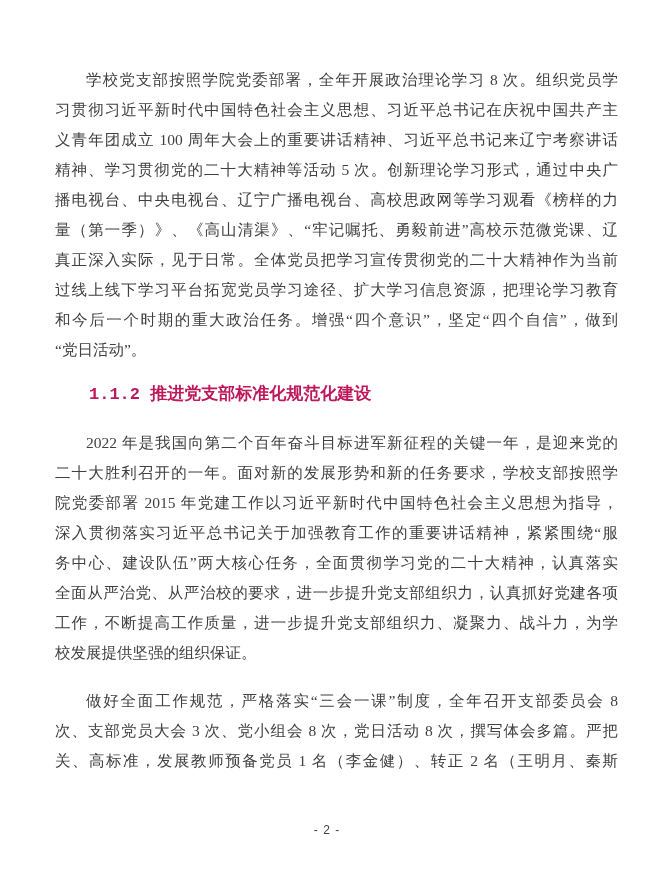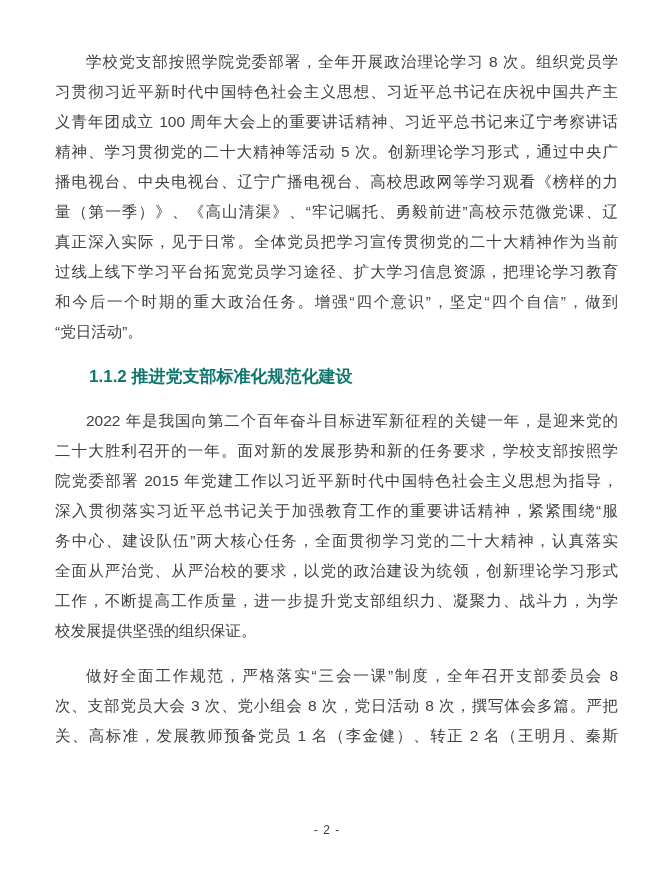--- a/index.html
+++ b/index.html
@@ -18,43 +18,45 @@
     width: 654px;
     height: 890px;
     background: #ffffff;
     padding: 47px 36px 0 55px;
     position: relative;
   }
   .content {
     width: 563px;
   }
   .paragraph {
-    margin: 0 0 15px 0;
+    margin: 18px 0 15px 0;
+    font-family: Liberation Serif, serif;
   }
   .line {
     font-size: 15.5px;
     line-height: 30px;
     color: #404040;
     text-align: justify;
     text-align-last: justify;
     white-space: normal;
   }
   .line.para-first {
     text-indent: 2em;
   }
   .line.para-last {
     text-align-last: left;
   }
   .heading {
     font-size: 17px;
     line-height: 30px;
     font-weight: bold;
-    color: #0f766e;
+    color: #be185d;
     margin: 3px 0 14px 0;
     text-indent: 2em;
+    font-family: Liberation Mono, monospace;
   }
   .footer {
     position: absolute;
     left: 0;
     right: 0;
     top: 820px;
     text-align: center;
   }
   .page-number {
     font-size: 12px;
@@ -80,21 +82,21 @@
         <div class="line">和今后一个时期的重大政治任务。增强“四个意识”，坚定“四个自信”，做到</div>
         <div class="line para-last">“党日活动”。</div>
       </div>
       <h2 class="heading">1.1.2 推进党支部标准化规范化建设</h2>
       <div class="paragraph">
         <div class="line para-first">2022 年是我国向第二个百年奋斗目标进军新征程的关键一年，是迎来党的</div>
         <div class="line">二十大胜利召开的一年。面对新的发展形势和新的任务要求，学校支部按照学</div>
         <div class="line">院党委部署 2015 年党建工作以习近平新时代中国特色社会主义思想为指导，</div>
         <div class="line">深入贯彻落实习近平总书记关于加强教育工作的重要讲话精神，紧紧围绕“服</div>
         <div class="line">务中心、建设队伍”两大核心任务，全面贯彻学习党的二十大精神，认真落实</div>
-        <div class="line">全面从严治党、从严治校的要求，以党的政治建设为统领，创新理论学习形式</div>
+        <div class="line">全面从严治党、从严治校的要求，进一步提升党支部组织力，认真抓好党建各项</div>
         <div class="line">工作，不断提高工作质量，进一步提升党支部组织力、凝聚力、战斗力，为学</div>
         <div class="line para-last">校发展提供坚强的组织保证。</div>
       </div>
       <div class="paragraph">
         <div class="line para-first">做好全面工作规范，严格落实“三会一课”制度，全年召开支部委员会 8</div>
         <div class="line">次、支部党员大会 3 次、党小组会 8 次，党日活动 8 次，撰写体会多篇。严把</div>
         <div class="line">关、高标准，发展教师预备党员 1 名（李金健）、转正 2 名（王明月、秦斯</div>
       </div>
     </div>
   <div class="footer">

